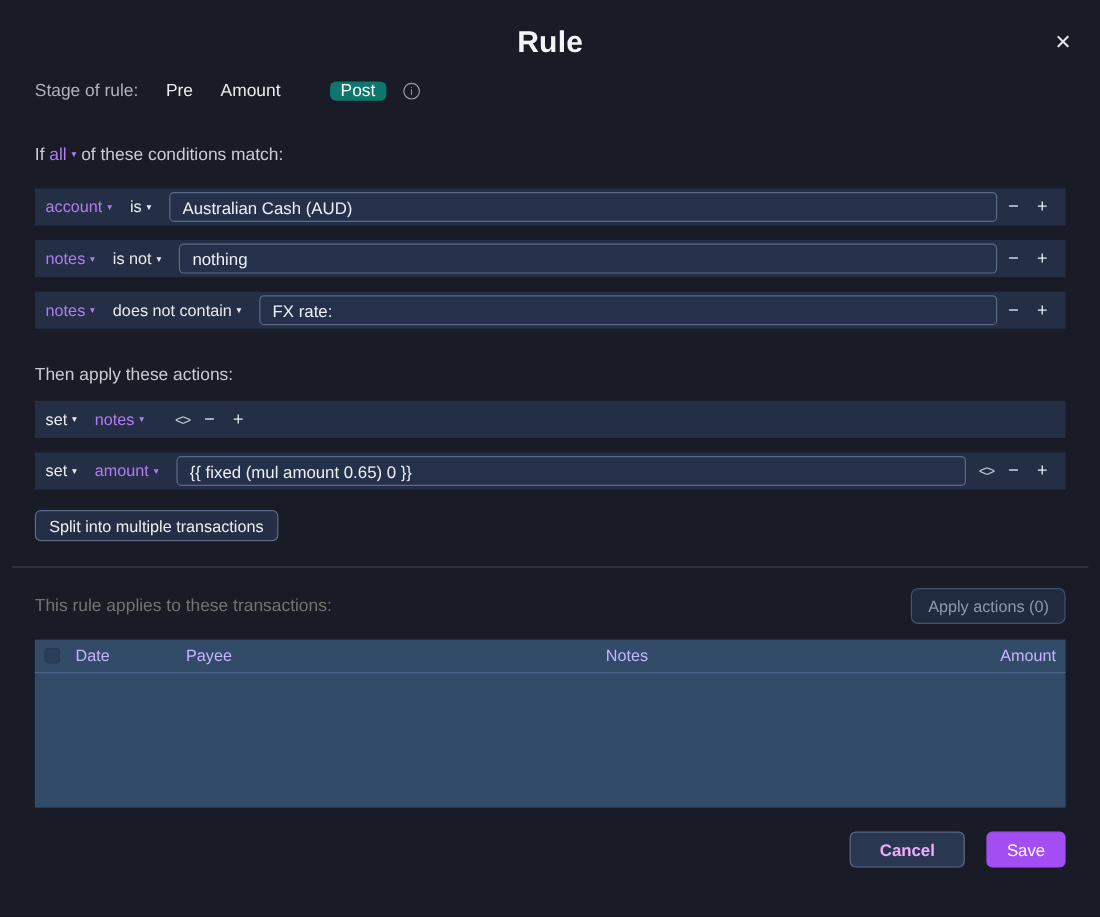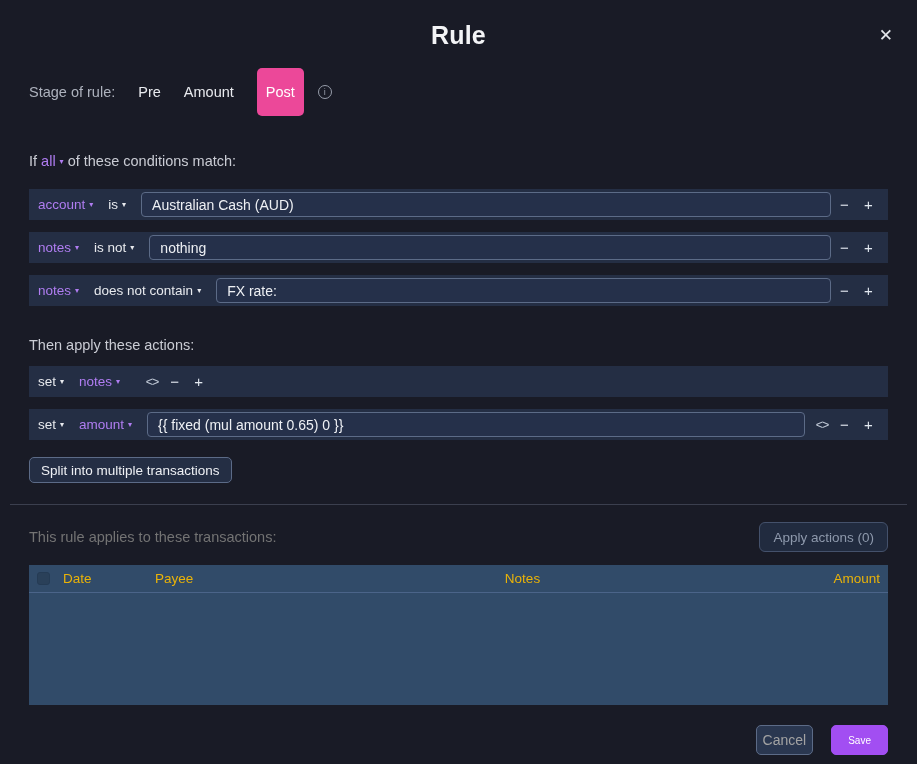--- a/index.html
+++ b/index.html
@@ -8,21 +8,21 @@
     width:917px; height:764px; background:#191b26; position:relative; overflow:hidden;
     font-family:"Liberation Sans", sans-serif; color:#e8eaee;
   }
   
   .modal-title { text-align:center; padding-top:21px; font-size:25px; font-weight:700; color:#f3f4f6; letter-spacing:.2px; }
   .close { position:absolute; top:27px; right:24px; font-size:17px; color:#e2e5ea; cursor:pointer; line-height:1; }
   
   .stage-row { display:flex; align-items:center; padding:0 29px; margin-top:18px; font-size:14.5px; }
   .stage-label { color:#adb2bd; margin-right:23px; }
   .stage-opt { color:#e9ebef; cursor:pointer; margin-right:23px; }
-  .stage-opt.selected { background:#ec4899; color:#ffffff; padding:16px 9px; border-radius:5px; margin-right:14px; }
+  .stage-opt.selected { background:#0f766e; color:#ffffff; padding:0 9px; border-radius:5px; margin-right:14px;margin-left:18px; }
   .info-icon { width:14px; height:14px; border:1px solid #979daa; border-radius:50%; color:#979daa;
     display:inline-flex; align-items:center; justify-content:center; font-size:9px; font-style:normal; }
   
   .section-line { padding:0 29px; font-size:14.5px; color:#caccd4; }
   .cond-line { margin-top:37px; }
   .select { cursor:pointer; white-space:nowrap; }
   .purple { color:#b07df2; }
   .caret { font-size:8px; margin-left:4px; vertical-align:2px; display:inline-block; }
   
   .rows { padding:0 29px; margin-top:20px; display:flex; flex-direction:column; gap:12px; }
@@ -41,33 +41,33 @@
     font-family:"Liberation Sans", sans-serif; }
   
   .divider { border-top:1px solid #3b3f4e; margin:21px 10px 0; }
   
   .tx-header-row { display:flex; align-items:center; justify-content:space-between; padding:0 29px; margin-top:17px; }
   .tx-heading { font-size:14.5px; color:#737373; }
   .apply-btn { height:30px; padding:0 13px; background:#212b3f; border:1px solid #44516b; border-radius:6px;
     color:#8e99ac; font-size:13.5px; cursor:default; font-family:"Liberation Sans", sans-serif; }
   .tx-table { margin:13px 29px 0; height:140px; background:#314b69; }
   .tx-head { height:28px; display:flex; align-items:center; padding:0 8px; border-bottom:1px solid #4b6489;
-    color:#eab308; font-size:13.5px; }
+    color:#c4b5fd; font-size:13.5px; }
   .checkbox { width:13px; height:13px; background:#2a4059; border:1px solid #253b54; border-radius:3px; cursor:pointer; }
   .th-date { margin-left:13px; width:92px; }
   .th-payee { width:160px; }
   .th-notes { flex:1; text-align:center; }
   .th-amount { width:150px; text-align:right; }
   .tx-body { height:111px; }
   
   .footer { display:flex; justify-content:flex-end; gap:18px; padding:0 29px; margin-top:20px; }
-  .cancel-btn { height:30px; padding:0 6px; background:#2a3750; border:1px solid #5c6b87; border-radius:5px;
-    color:#a3a3a3; font-size:14px; cursor:pointer; font-family:"Liberation Sans", sans-serif; }
+  .cancel-btn { height:30px; padding:0 24px; background:#2a3750; border:1px solid #5c6b87; border-radius:5px;
+    color:#f0abfc; font-size:14px; cursor:pointer; font-family:"Liberation Sans", sans-serif;font-weight:bold; }
   .save-btn { height:30px; padding:0 16px; background:#a24ef2; border:1px solid #a24ef2; border-radius:5px;
-    color:#ffffff; font-size:10px; cursor:pointer; font-family:"Liberation Sans", sans-serif; }
+    color:#ffffff; font-size:14px; cursor:pointer; font-family:"Liberation Sans", sans-serif; }
 </style>
 </head>
 <body>
 
 <div class="page">
 
   <div class="modal-title">Rule</div>
   <span class="close">✕</span>
 
   <div class="stage-row">

